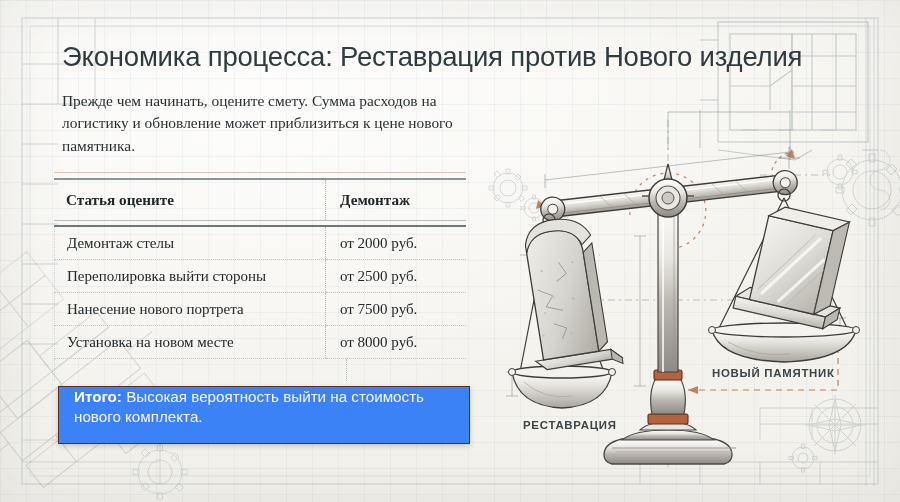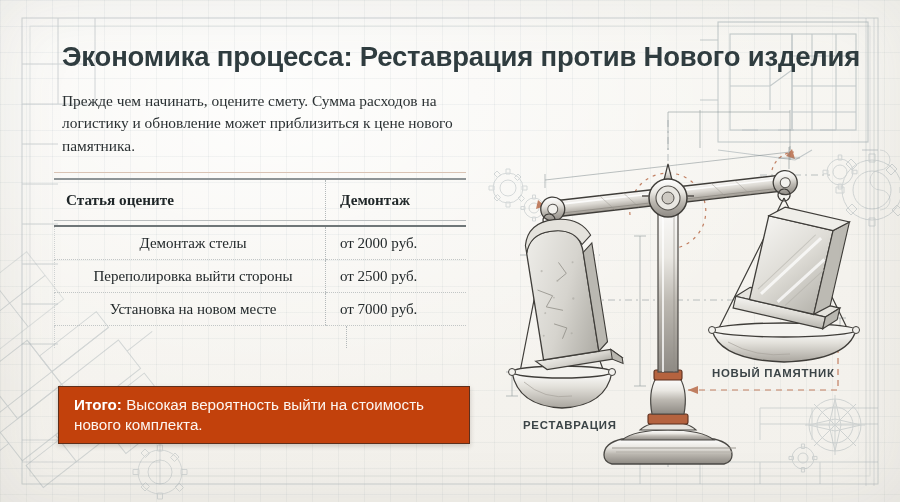--- a/index.html
+++ b/index.html
@@ -33,21 +33,21 @@
   .vignette{
     position:absolute;inset:0;pointer-events:none;
     box-shadow: inset 0 0 70px rgba(90,85,75,.10);
   }
 
   
   .page{position:absolute;inset:0;}
 
   .title{
     position:absolute;left:62px;top:42px;width:800px;
-    font-size:27.5px;font-weight:bold;letter-spacing:-0.2px;
+    font-size:27.5px;font-weight:normal;letter-spacing:-0.2px;
     color:#2f3c3f;line-height:1.12;
   }
   .subtitle{
     position:absolute;left:62px;top:90px;width:430px;
     font-family:"Liberation Serif", serif;
     font-size:15.4px;line-height:1.45;color:#2b3133;
   }
 
   
   .tbl{position:absolute;left:54px;top:172px;width:412px;}
@@ -58,32 +58,32 @@
   th{
     text-align:left;font-size:15.2px;font-weight:bold;color:#1f2628;
     padding:11px 6px 11px 12px;
   }
   th.c2,td.c2{width:120px;padding-left:14px;border-left:1.4px dotted #b4b9ba;}
   td{
     font-size:15px;color:#23292b;padding:7.5px 6px 7.5px 12px;
     border-bottom:1.4px dotted #c2c6c6;
     border-left:1.4px dotted transparent;
   }
-  td.c1{border-left:1.4px dotted #cfd2d2;text-align:center;}
+  td.c1{border-left:1.4px dotted #cfd2d2;}
   tr:last-child td{border-bottom:1.4px dotted #c2c6c6;margin-top:28px;}
   .tbl-tail{height:22px;border-left:1.4px dotted #cfd2d2;}
   .tbl-tail .inner{height:22px;margin-left:291px;border-left:1.4px dotted #b4b9ba;}
 
   
   .callout{
     position:absolute;left:58px;top:386px;width:410px;height:56px;
-    background:#c2410c;
+    background:#3b82f6;
     border:1.5px solid #5d2f1c;
     box-shadow:0 2px 5px rgba(60,40,25,.22);
-    display:flex;align-items:center;overflow:hidden;
+    display:flex;align-items:flex-start;overflow:hidden;
   }
   .callout-body{
     flex:1;display:flex;align-items:center;
     padding:0 14px 0 15px;
     font-size:15.2px;line-height:1.33;color:#fdf6f1;
   }
   .callout-body b{font-weight:bold;color:#ffffff;}
   .callout-accent{width:22px;background:#2e6b68;border-left:1.5px solid #5d2f1c;}
 
   
@@ -403,22 +403,26 @@
       <tbody>
         <tr>
           <td class="c1">Демонтаж стелы</td>
           <td class="c2">от 2000 руб.</td>
         </tr>
         <tr>
           <td class="c1">Переполировка выйти стороны</td>
           <td class="c2">от 2500 руб.</td>
         </tr>
         <tr>
+          <td class="c1">Нанесение нового портрета</td>
+          <td class="c2">от 7500 руб.</td>
+        </tr>
+        <tr>
           <td class="c1">Установка на новом месте</td>
-          <td class="c2">от 7000 руб.</td>
+          <td class="c2">от 8000 руб.</td>
         </tr>
       </tbody>
     </table>
     <div class="tbl-tail">
       <div class="inner"></div>
     </div>
   </div>
 
   <div class="callout">
     <div class="callout-body">

